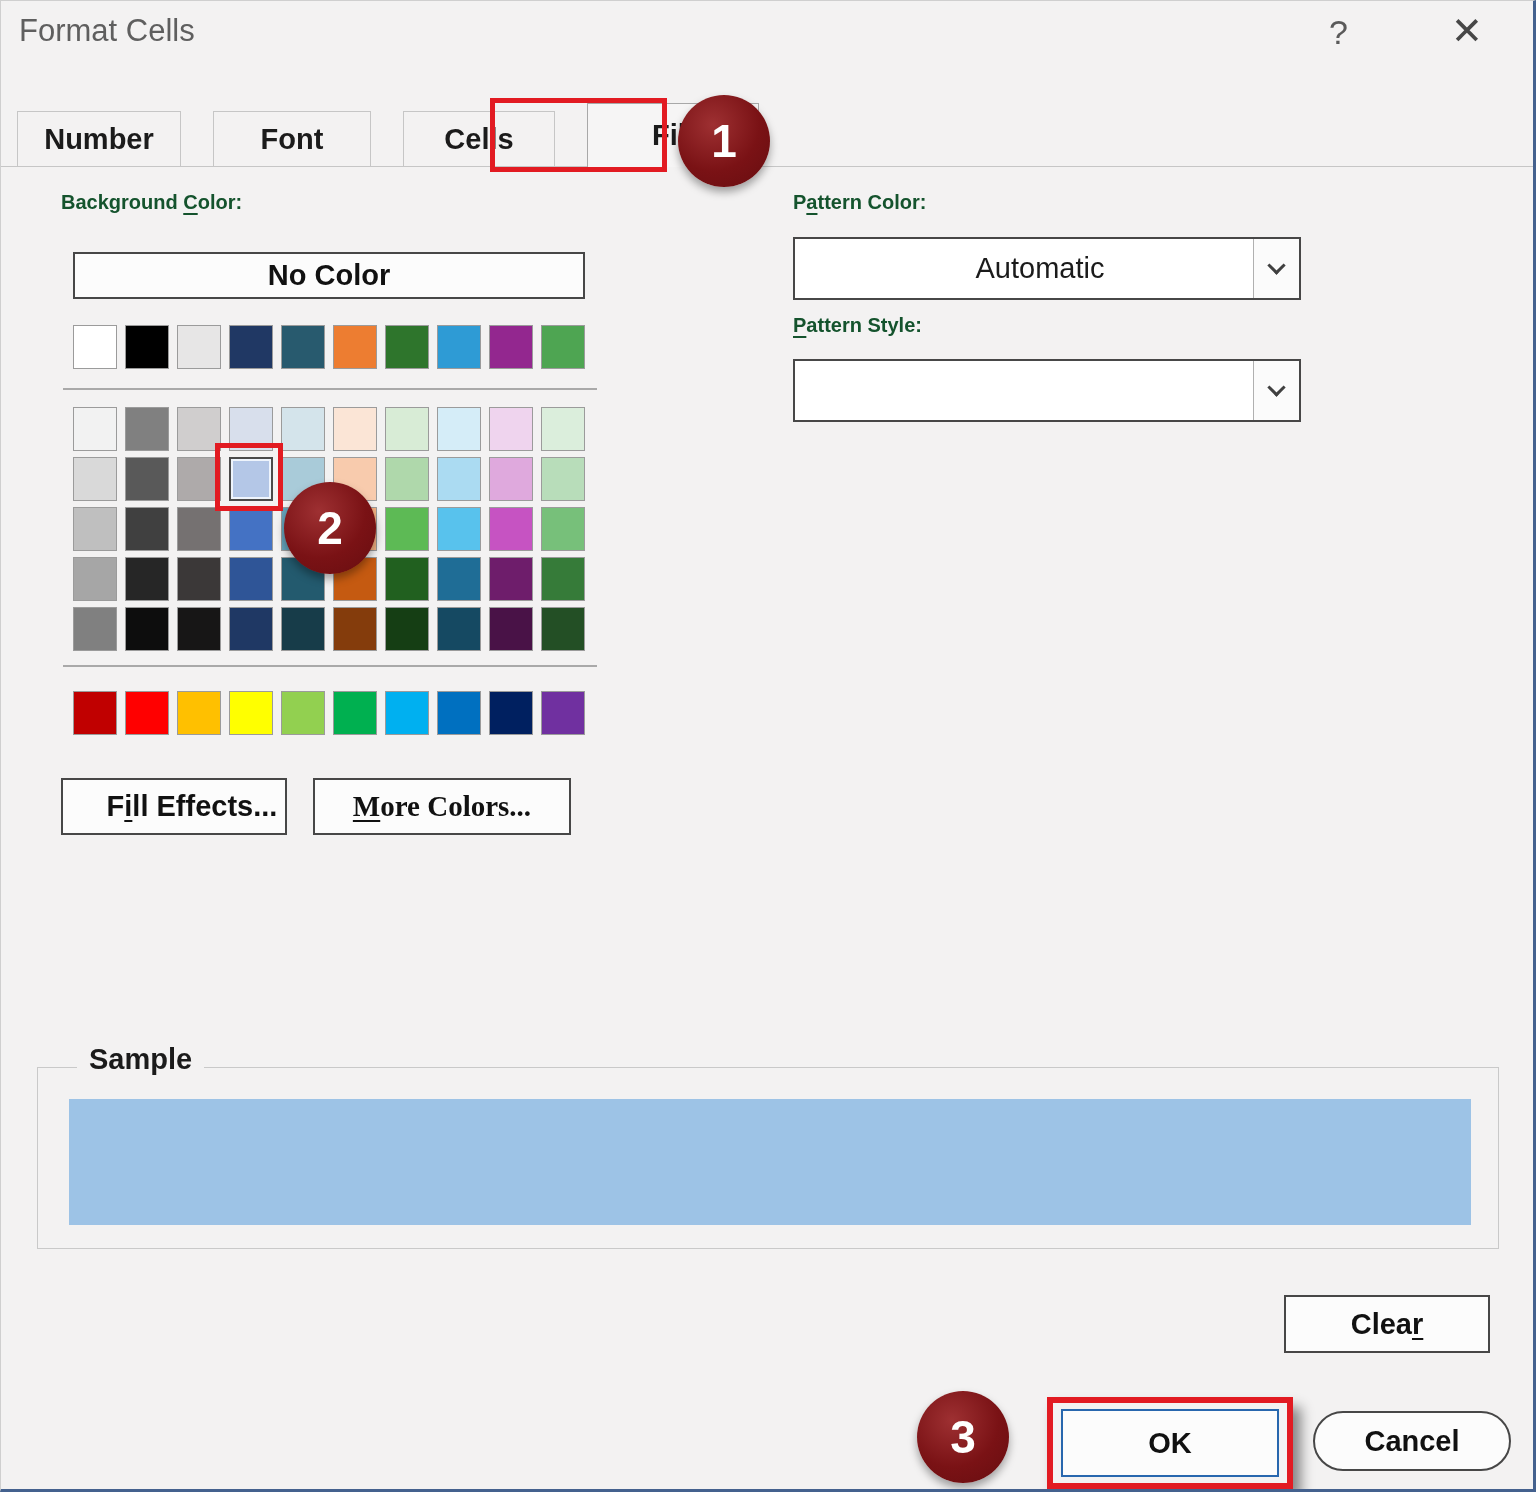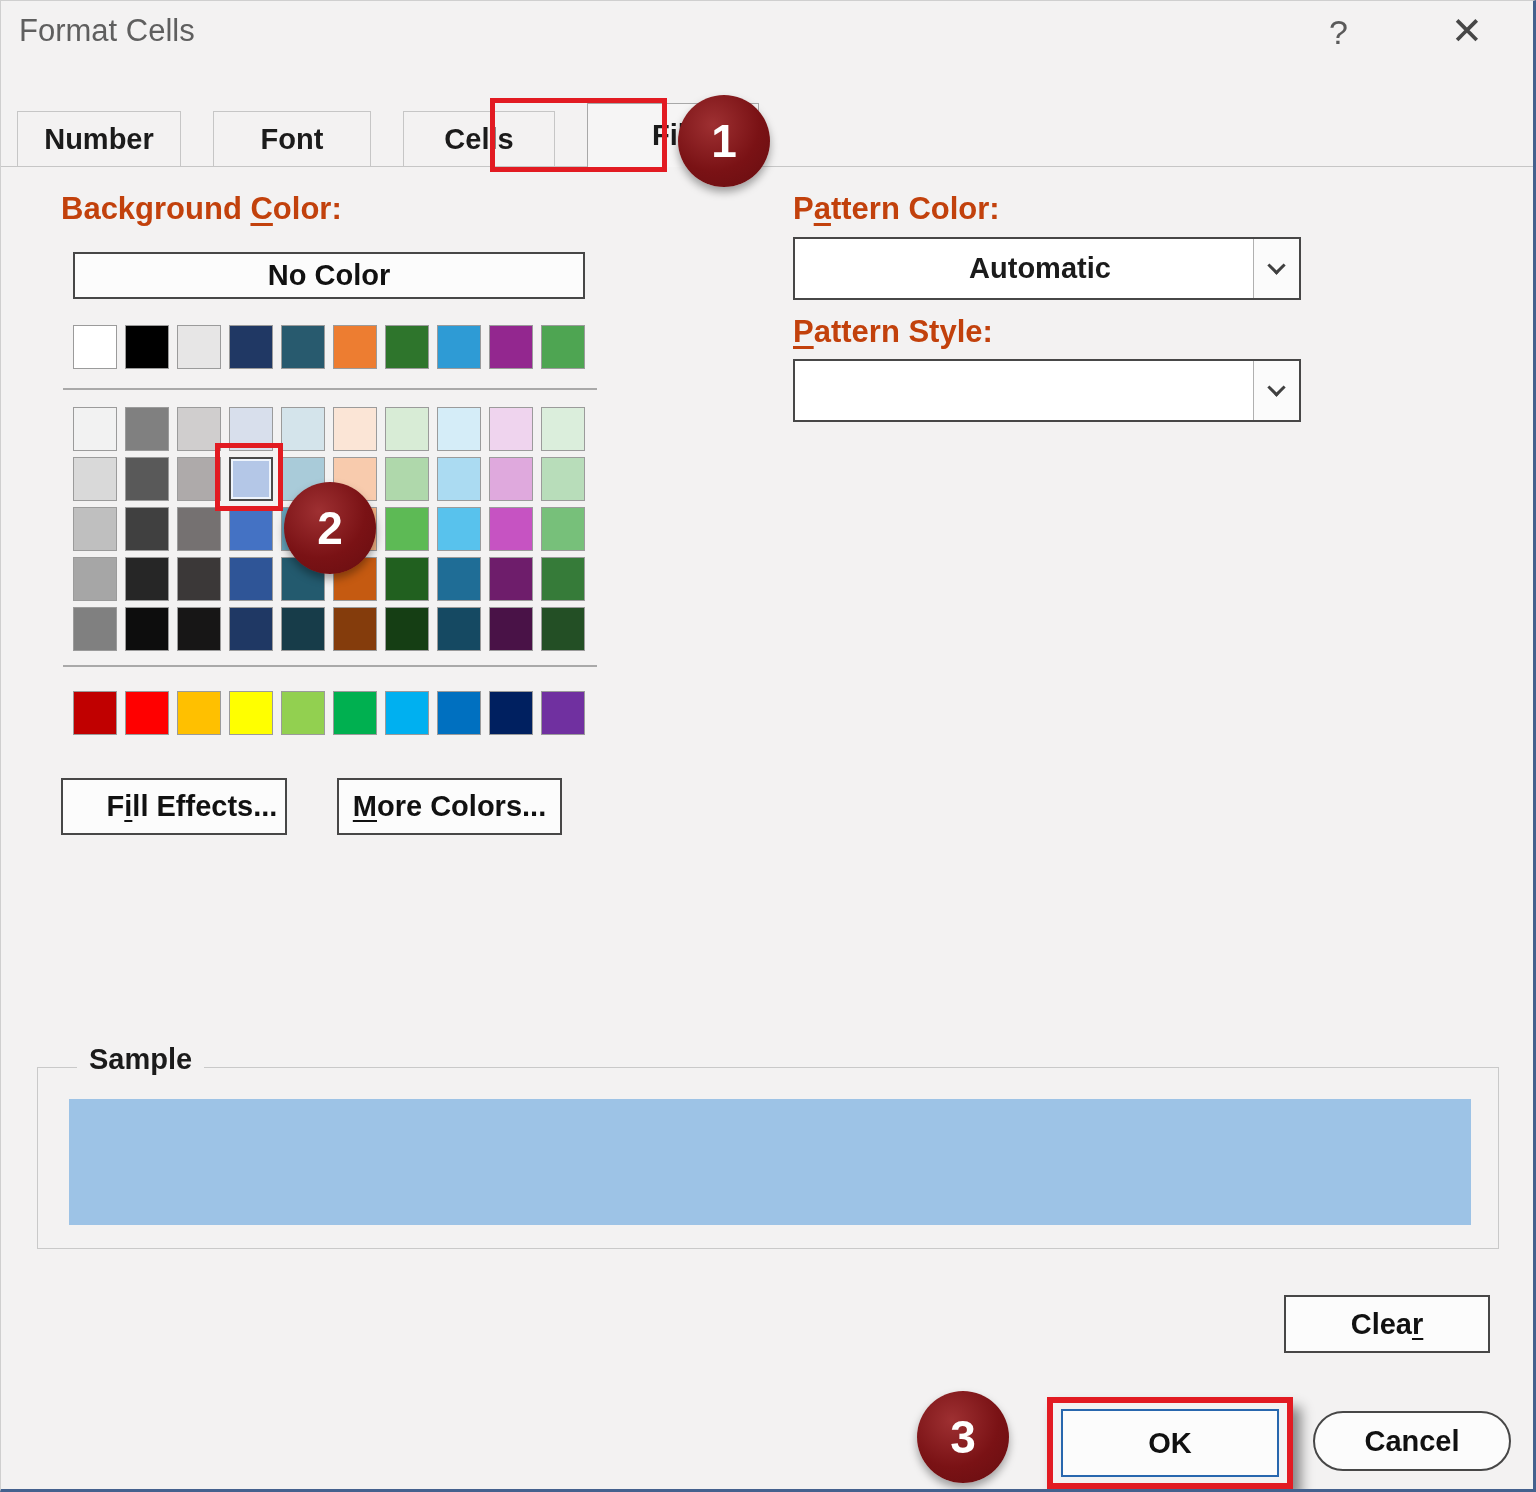--- a/index.html
+++ b/index.html
@@ -26,32 +26,32 @@
   .tab {
     height:56px; display:flex; align-items:center; justify-content:center;
     font-size:29px; font-weight:600; background:#F3F2F2;
     border:1px solid #c6c6c6; margin-right:-1px;
   }
   .tab-number { width:164px; } .tab-font { width:158px; } .tab-border { width:152px; }
   .tab-fill { width:172px; }
   .tab.active { height:64px; background:#F6F5F5; border:1px solid #a8a8a8; border-bottom:none; }
 
   
-  .lbl { position:absolute; font-size:31px; font-weight:600; color:#c2410c; }
+  .lbl { position:absolute; font-size:20px; font-weight:600; color:#14532d; }
   .lbl u, .btn u { text-decoration:underline; text-underline-offset:4px; }
 
   
   .btn {
     position:absolute; display:flex; align-items:center; justify-content:center;
     background:#FCFCFC; border:2px solid #474747;
     font-size:29px; font-weight:600; color:#111; cursor:default;
   }
   .btn-nocolor  { left:72px;  top:251px; width:512px; height:47px; }
   .btn-effects  { left:60px;  top:777px; width:226px; height:57px;padding-left:36px; }
-  .btn-morecol  { left:336px; top:777px; width:225px; height:57px; }
+  .btn-morecol  { left:312px; top:777px; width:258px; height:57px;font-family:Liberation Serif, serif; }
   .btn-clear    { left:1283px; top:1294px; width:206px; height:58px; }
   .btn-ok       { left:1060px; top:1408px; width:218px; height:68px; border:2px solid #2867AE; z-index:8; }
   .btn-cancel   { left:1312px; top:1410px; width:198px; height:60px;border-radius:31px; }
 
   
   .swatch-row { display:flex; gap:8px; }
   .swatch { width:44px; height:44px; border:1px solid #9b9b9b; }
   .swatch.selected { border:2px solid #4a4a4a; box-shadow: inset 0 0 0 2px #eef4fc; }
   .theme-row    { position:absolute; left:72px; top:324px; }
   .variant-grid { position:absolute; left:72px; top:406px; display:flex; flex-direction:column; gap:6px; }
@@ -60,21 +60,21 @@
   .sep1 { left:62px; top:387px; width:534px; }
   .sep2 { left:62px; top:664px; width:534px; }
 
   
   .combo {
     position:absolute; width:508px; height:63px;
     background:#ffffff; border:2px solid #474747; display:flex;
   }
   .combo-pcolor { left:792px; top:236px; }
   .combo-pstyle { left:792px; top:358px; }
-  .combo .value { flex:1; display:flex; align-items:center; justify-content:center; font-size:29px; font-weight:700;padding-left:32px; }
+  .combo .value { flex:1; display:flex; align-items:center; justify-content:center; font-size:29px; font-weight:400;padding-left:32px; }
   .combo .dd { width:46px; display:flex; align-items:center; justify-content:center; border-left:1px solid #b0b0b0; background:#FBFBFB; }
   .chev { width:13px; height:13px; border-right:3px solid #404040; border-bottom:3px solid #404040; transform:rotate(45deg); margin-top:-7px; }
 
   .lbl-bgcolor { left:60px;  top:190px; }
   .lbl-pcolor  { left:792px; top:190px; }
   .lbl-pstyle  { left:792px; top:313px; }
 
   
   .sample-box   { position:absolute; left:36px; top:1066px; width:1462px; height:182px; border:1px solid #c9c9c9; }
   .sample-label { position:absolute; left:76px; top:1042px; padding:0 12px; background:#F3F2F2; font-size:29px; font-weight:600; z-index:2; }

